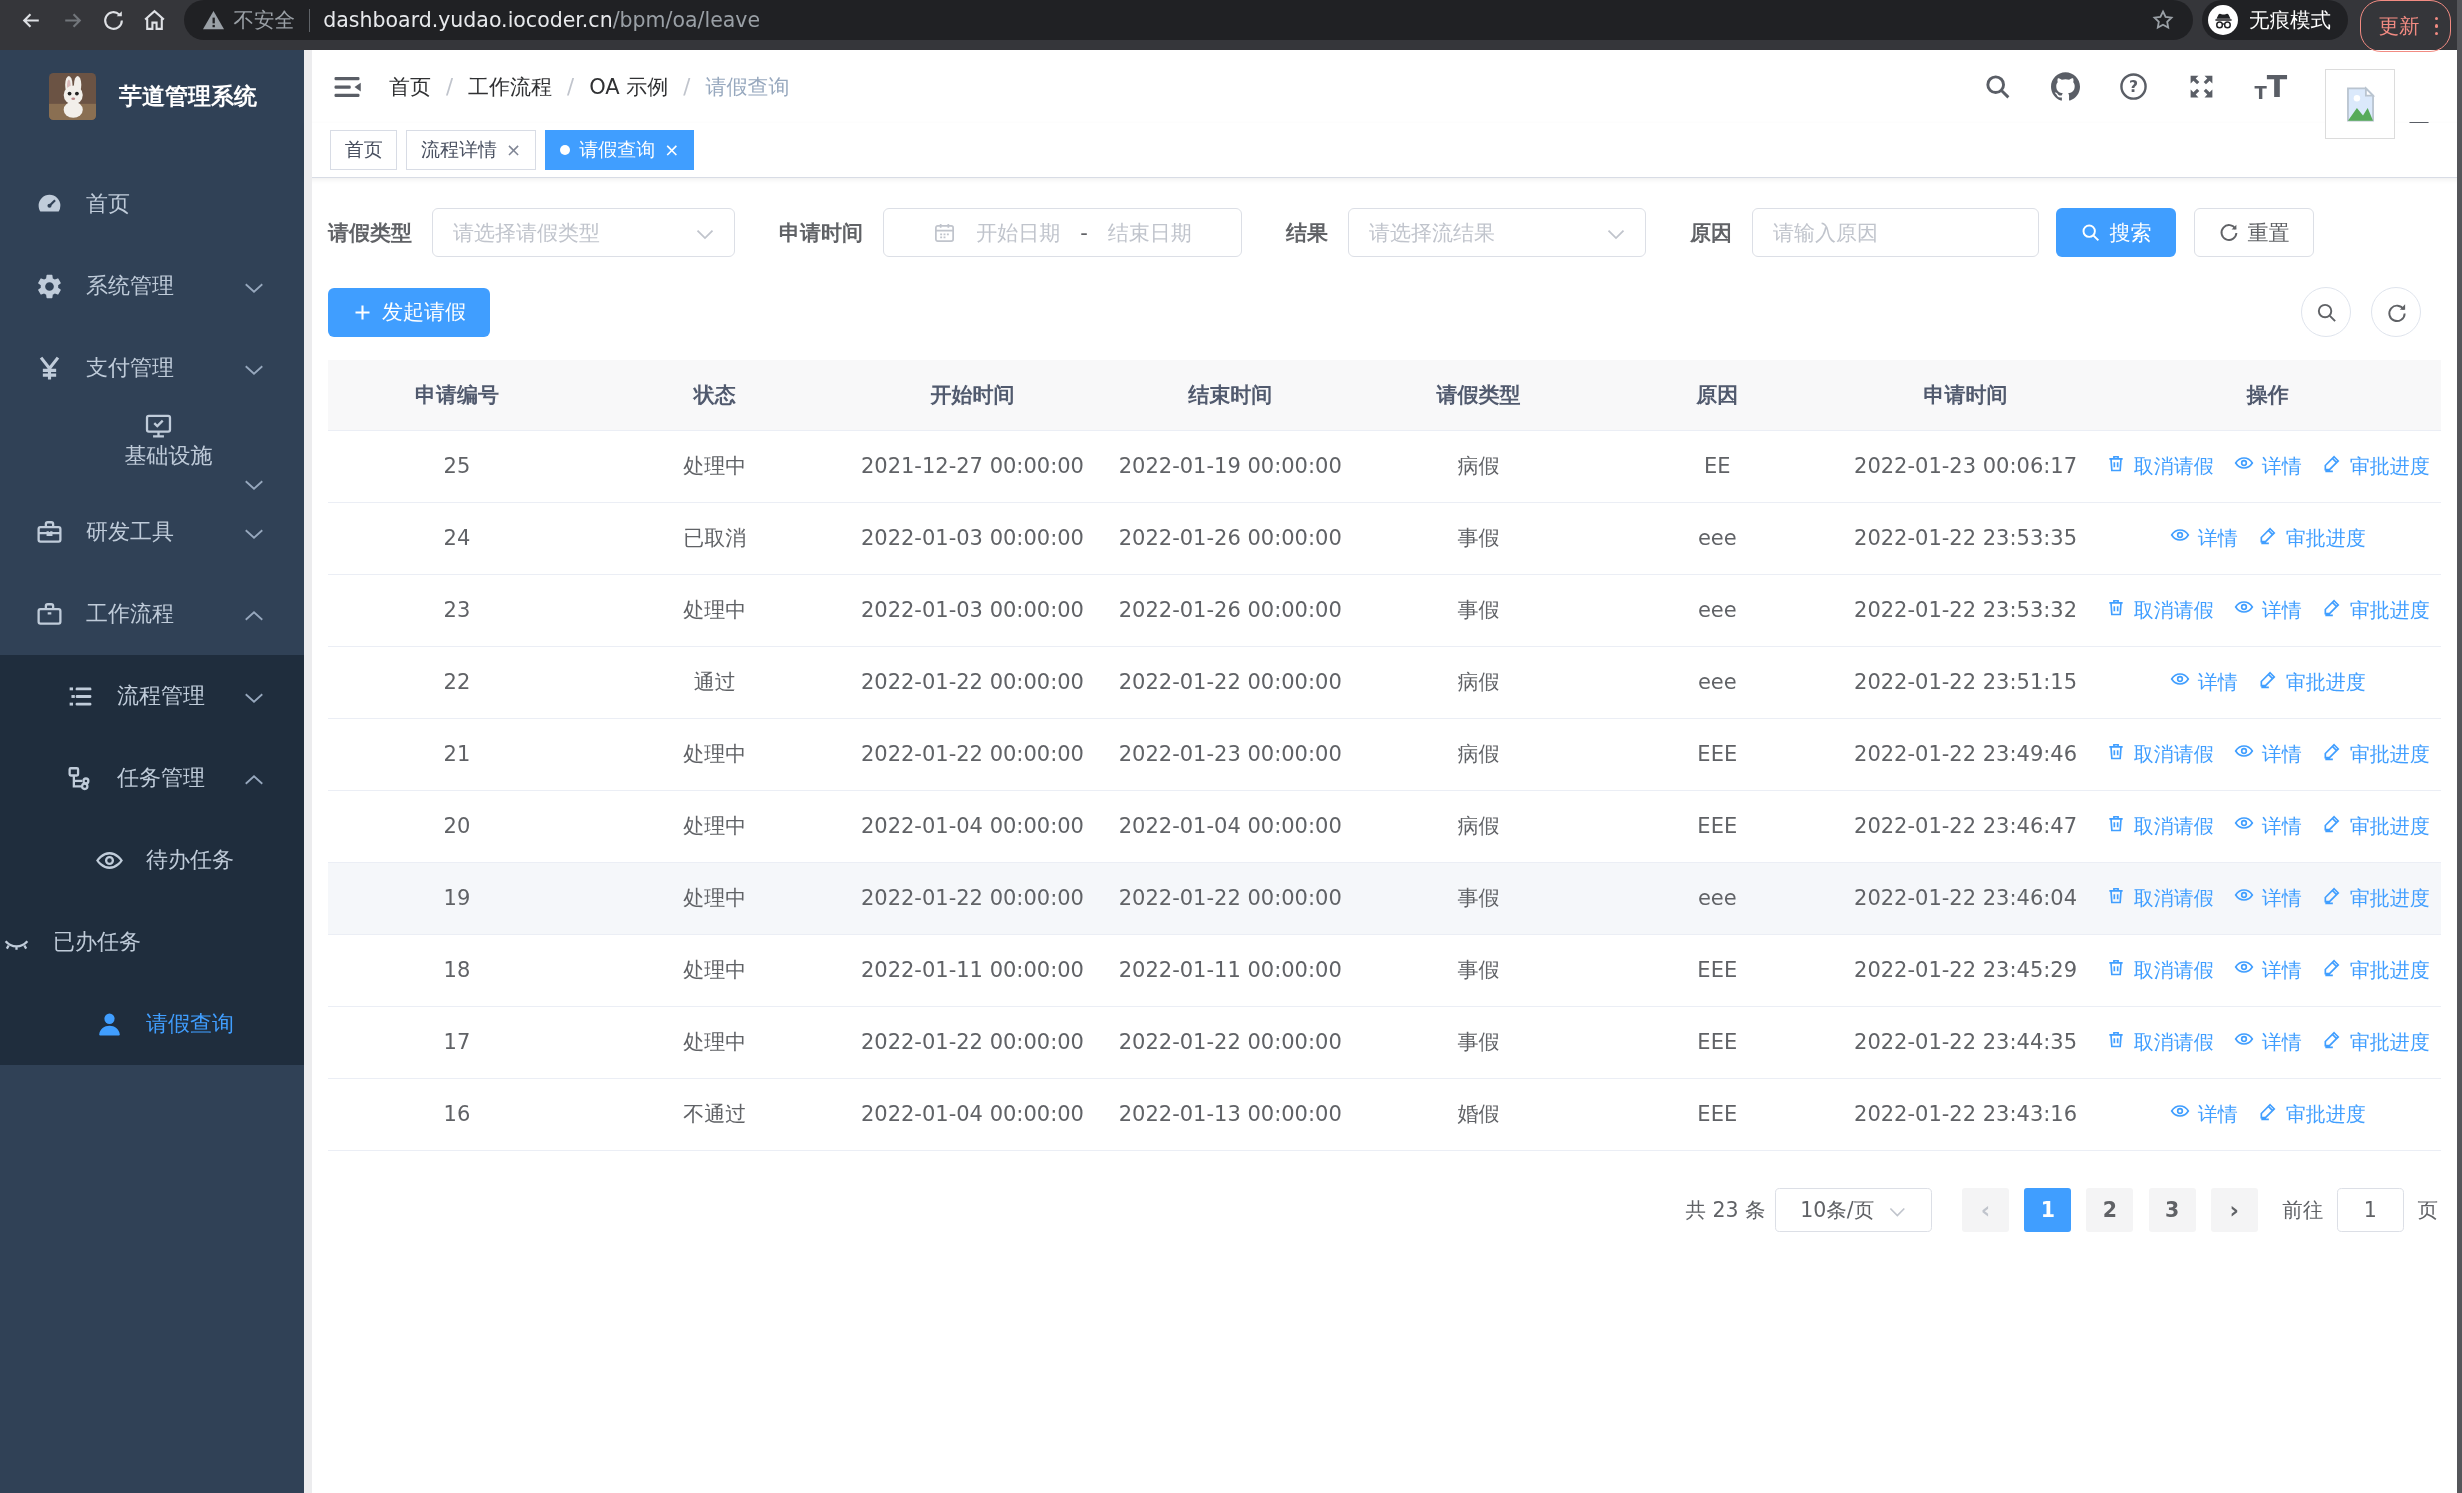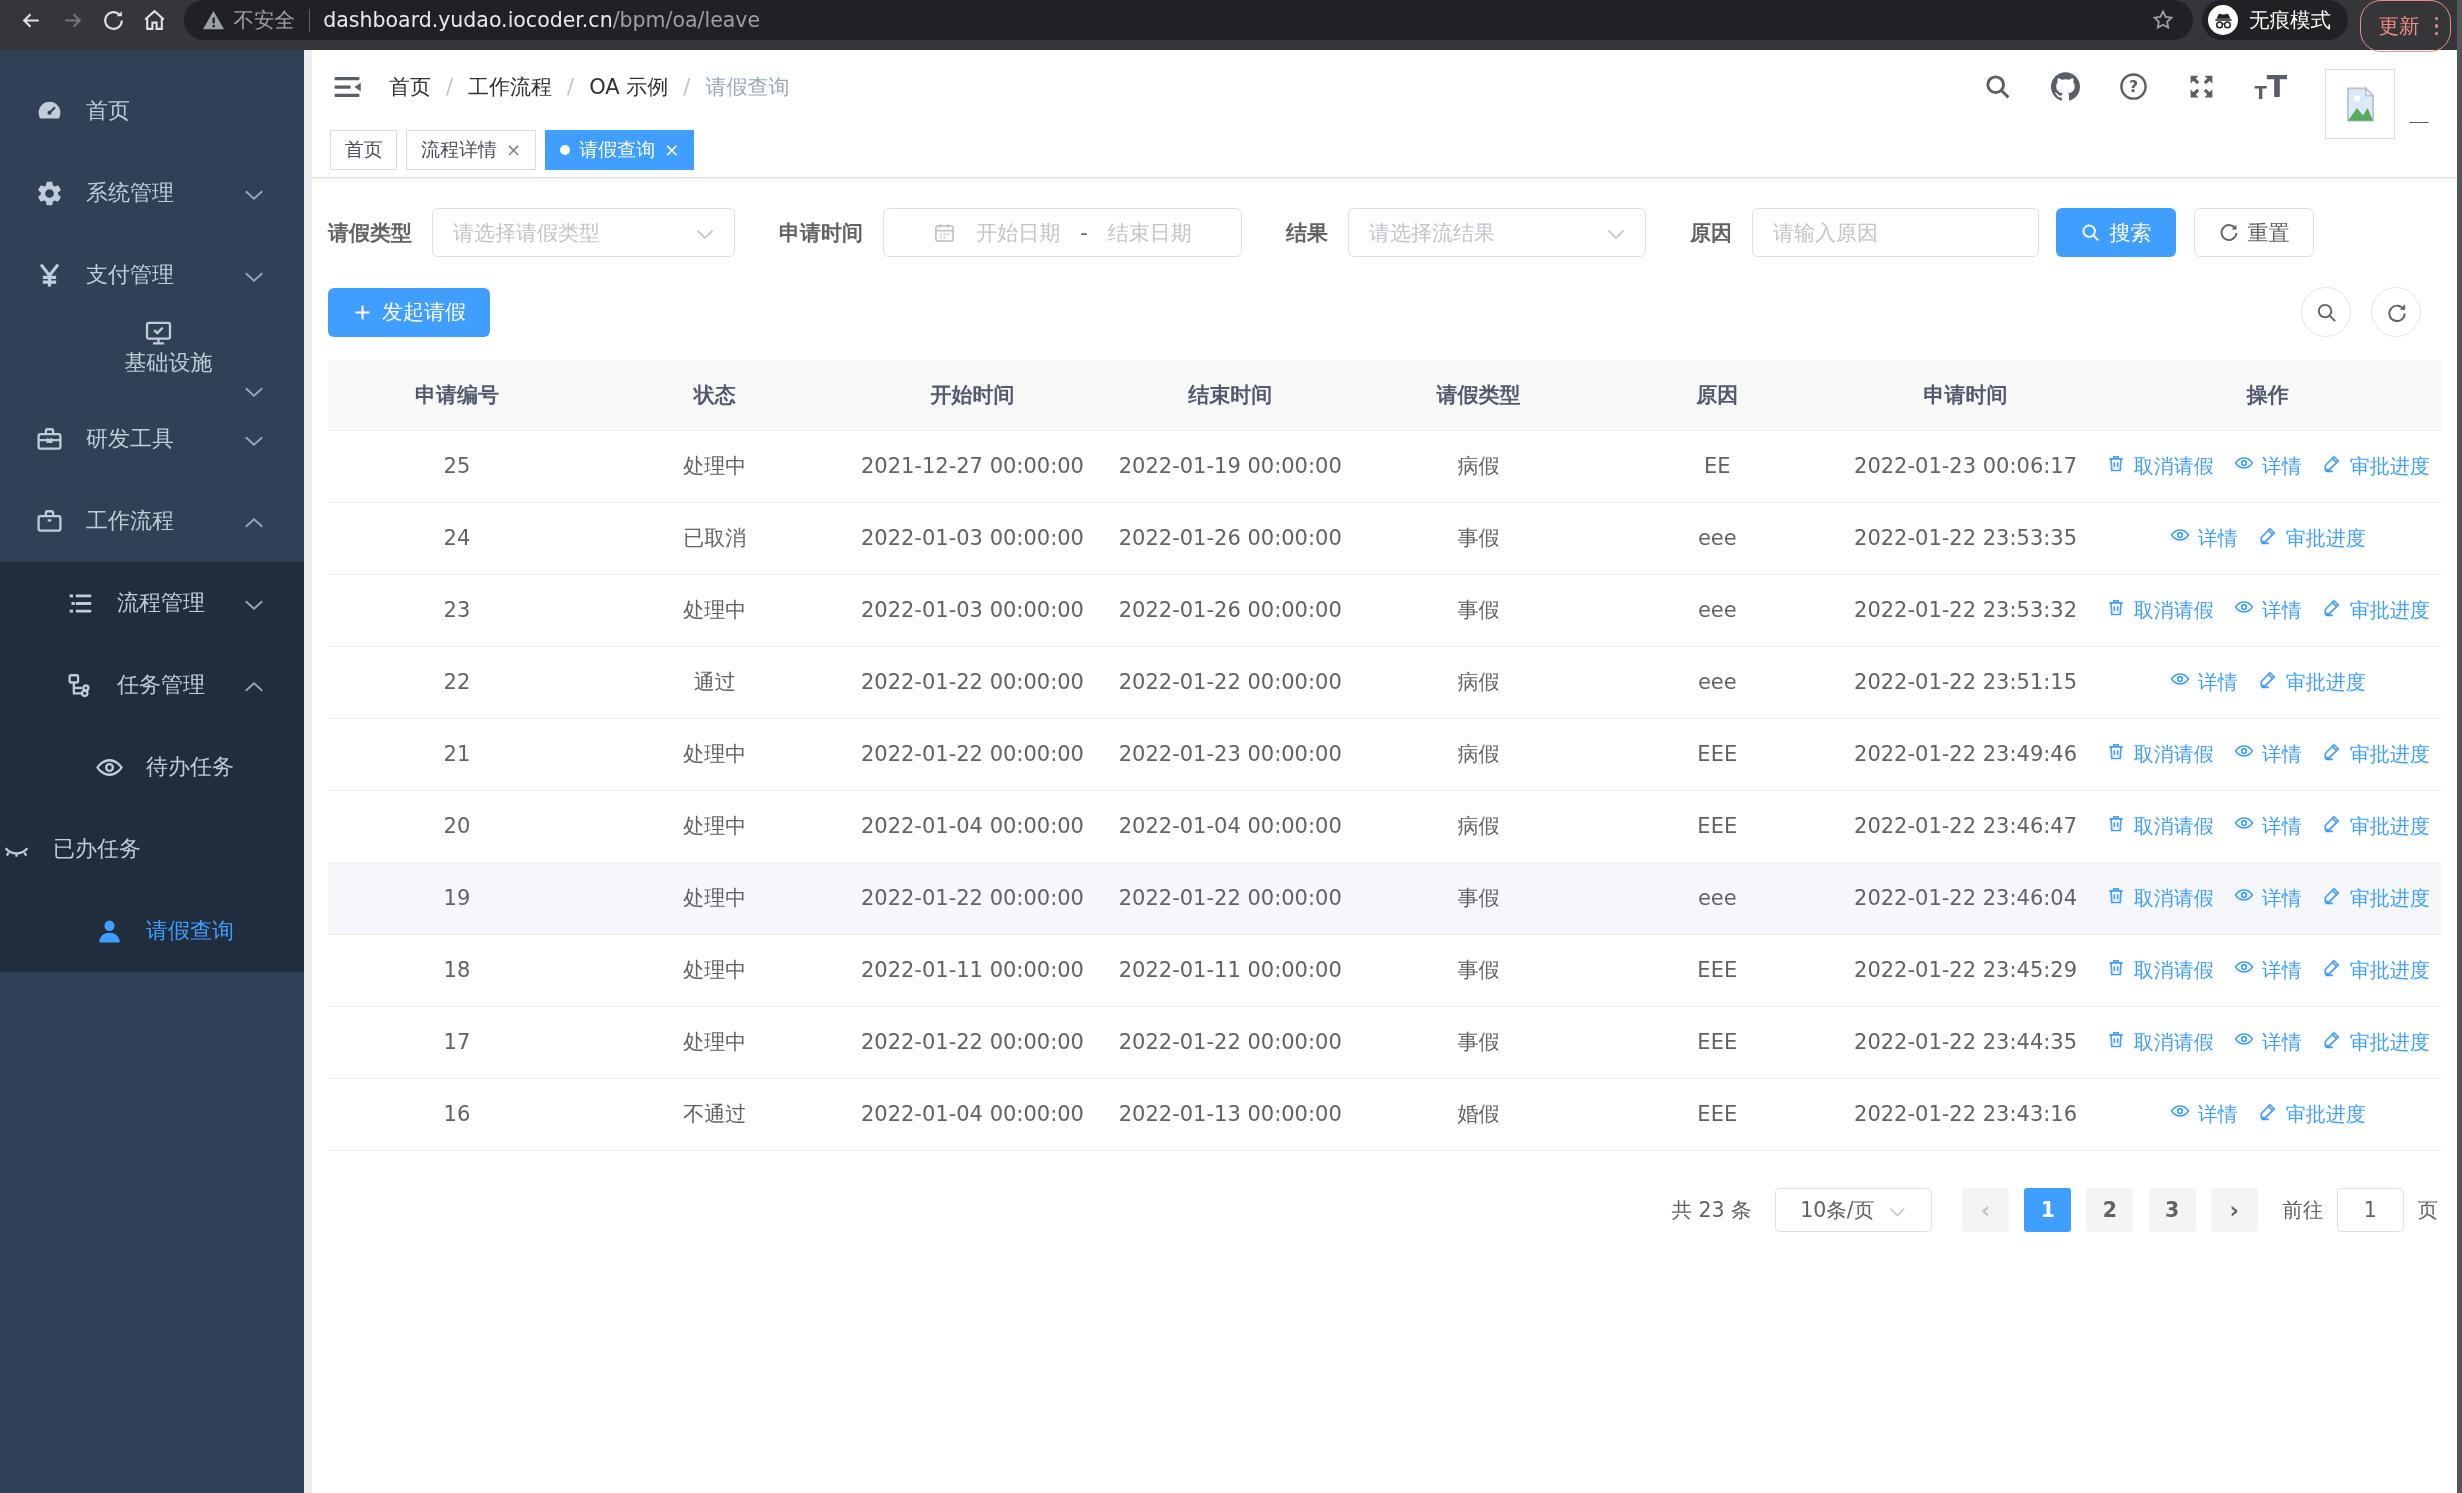--- a/index.html
+++ b/index.html
@@ -99,21 +99,21 @@
   
   table.grid{width:100%;border-collapse:collapse;margin-top:23px;table-layout:fixed}
   .grid th{height:70px;background:#f8f8f9;color:#515a6e;font-size:21px;font-weight:700;border-bottom:0.8px solid #ebeef5;text-align:center}
   .grid td{height:72px;color:#606266;font-size:21px;text-align:center;border-bottom:0.8px solid #ebeef5;background:#fff;white-space:nowrap;overflow:hidden}
   .grid tr.hl td{background:#f5f7fa}
   .op-link{display:inline-flex;align-items:flex-start;gap:8px;color:#409eff;font-size:20px;margin:0 10px;cursor:pointer;white-space:nowrap}
   .op-link svg{width:20px;height:20px}
 
   
   .pagination{margin-top:37px;display:flex;align-items:center;justify-content:flex-end;font-size:20.5px;color:#606266;padding-right:3px}
-  .pg-total{margin-right:23px;white-space:nowrap}
+  .pg-total{margin-right:9px;white-space:nowrap}
   .pg-size{width:157px;height:44px;border:0.8px solid #dcdfe6;border-radius:4.6px;display:flex;align-items:center;justify-content:center;gap:15px;color:#606266;background:#fff;margin-right:23px}
   .pg-size .chev{color:#c0c4cc}
   .pg-size .chev svg{width:16.7px;height:10px}
   .pg-btn{min-width:47px;height:44px;border-radius:3px;background:#f4f4f5;color:#606266;display:inline-flex;align-items:center;justify-content:center;font-weight:700;margin:0 7.6px;cursor:pointer;font-size:20.5px}
   .pg-btn.arrow{color:#606266;font-size:23px}
   .pg-btn.arrow.disabled{color:#c0c4cc}
   .pg-btn.active{background:#409eff;color:#fff}
   .pg-goto{display:flex;align-items:center;margin-left:16.7px;white-space:nowrap}
   .pg-goto .goto-input{width:67px;height:44px;border:0.8px solid #dcdfe6;border-radius:4.6px;display:flex;align-items:center;justify-content:center;color:#606266;margin:0 13.7px;background:#fff}
 
@@ -178,20 +178,37 @@
       <span class="vdots">
           <i></i>
           <i></i>
           <i></i>
         </span>
     </div>
   </div>
 
   <div class="app">
     <aside class="sidebar">
+      <div class="logo-row">
+        <span class="logo-img">
+          <svg viewBox="0 0 64 64">
+              <rect width="64" height="64" fill="#6b5344"></rect>
+              <rect y="42" width="64" height="22" fill="#8a6f52"></rect>
+              <ellipse cx="27" cy="16" rx="5" ry="12" fill="#f2efea"></ellipse>
+              <ellipse cx="39" cy="16" rx="5" ry="12" fill="#f2efea"></ellipse>
+              <ellipse cx="27" cy="17" rx="2.4" ry="8" fill="#d9b9b9"></ellipse>
+              <circle cx="33" cy="30" r="13" fill="#f2efea"></circle>
+              <ellipse cx="33" cy="50" rx="13" ry="11" fill="#f2efea"></ellipse>
+              <circle cx="28" cy="28" r="2.6" fill="#222"></circle>
+              <circle cx="38" cy="28" r="2.6" fill="#222"></circle>
+              <ellipse cx="33" cy="35" rx="2.6" ry="1.8" fill="#b88"></ellipse>
+            </svg>
+        </span>
+        <span class="logo-title">芋道管理系统</span>
+      </div>
       <nav class="menu" id="menu">
           <div class="m-item" style="padding-left: 33px;">
             <span class="m-icon">
               <svg viewBox="0 0 24 24">
                 <path d="M12 4a9 9 0 0 0-9 9c0 1.8.5 3.4 1.4 4.8h15.2A8.9 8.9 0 0 0 21 13a9 9 0 0 0-9-9z" fill="currentColor"></path>
                 <path d="M12 13l4.6-4.6" stroke="#304156" stroke-width="1.8"></path>
                 <circle cx="12" cy="13" r="1.7" fill="#304156"></circle>
               </svg>
             </span>
             <span class="m-label">首页</span>

